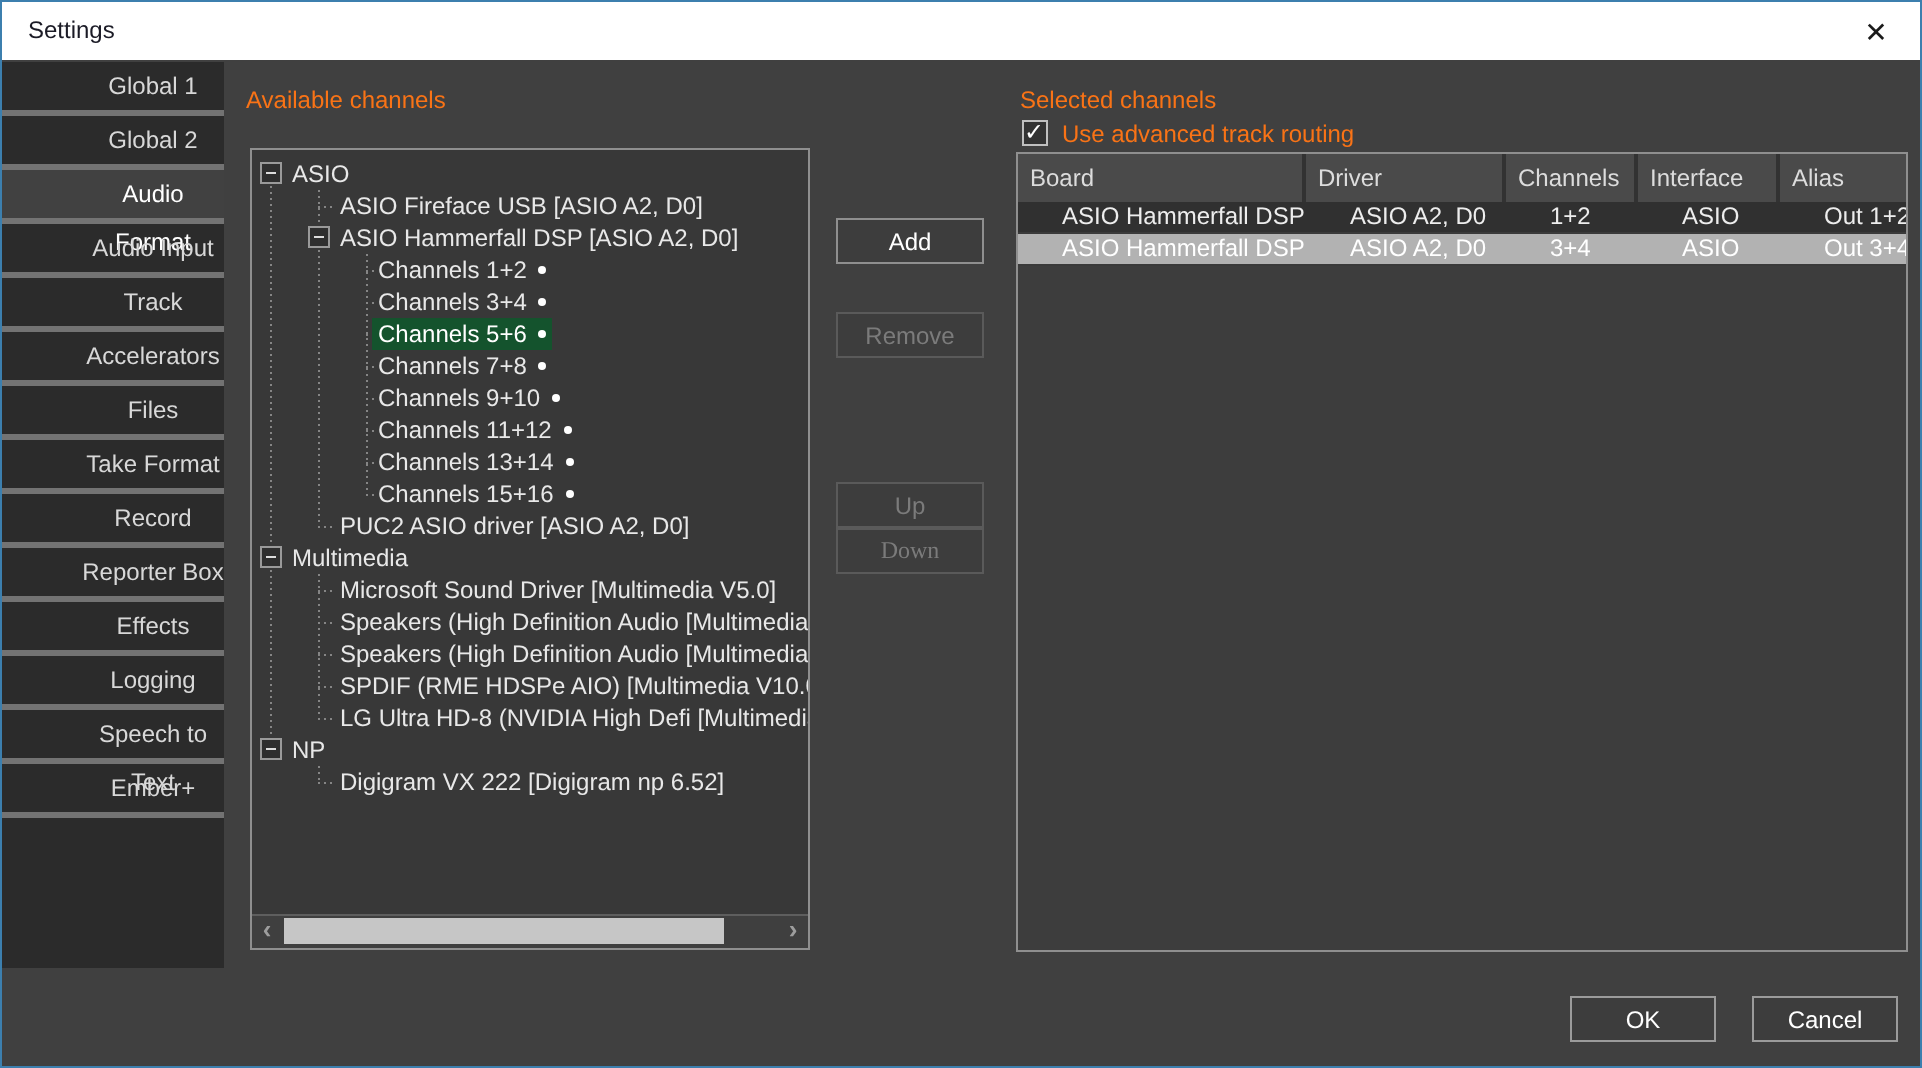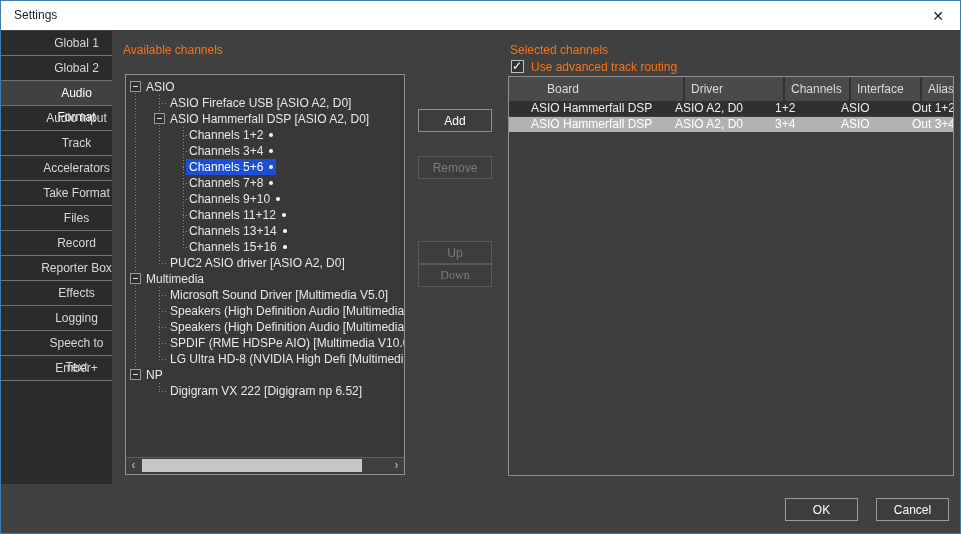--- a/index.html
+++ b/index.html
@@ -7,32 +7,32 @@
   .win{position:relative;width:961px;height:534px;box-sizing:border-box;
        border:1px solid #3c7fae;background:#404040;overflow:hidden;}
   
   .titlebar{position:absolute;left:0;top:0;right:0;height:29px;background:#ffffff;}
   .title{position:absolute;left:13px;top:7px;font-size:12px;color:#1b1b26;}
   .close{position:absolute;right:11px;top:5px;font-size:14px;color:#1a1a1a;
          width:22px;height:20px;text-align:center;line-height:20px;cursor:default;}
   
   .sidebar{position:absolute;left:0;top:30px;width:111px;height:453px;background:#2b2b2b;}
   .side-item{height:24px;line-height:24px;text-align:center;font-size:12px;color:#d8d8d8;
-             border-bottom:1px solid #737373;cursor:pointer;padding-left:40px;}
+             border-bottom:3px solid #737373;cursor:pointer;padding-left:40px;}
   .side-item.selected{background:#414141;color:#ffffff;}
   
   .panel-label{position:absolute;font-size:12px;color:#f97316;}
   
   .tree-panel{position:absolute;left:124px;top:73px;width:280px;height:401px;
               box-sizing:border-box;border:1px solid #8f8f8f;background:#383838;}
   .tree-content{position:absolute;left:0;top:0;right:0;bottom:16px;overflow:hidden;padding-top:4px;}
   .tree-row{position:relative;height:16px;line-height:16px;font-size:12px;color:#e8e8e8;
             white-space:nowrap;z-index:1;}
   .tree-label{position:absolute;top:0;height:16px;line-height:16px;padding:0 3px;}
-  .tree-label.sel{background:#1d4ed8;color:#ffffff;}
+  .tree-label.sel{background:#14532d;color:#ffffff;}
   .tbox{position:absolute;top:2px;width:11px;height:11px;box-sizing:border-box;
         border:1px solid #9a9a9a;background:#2f2f2f;z-index:2;}
   .tbox::after{content:"";position:absolute;left:2px;right:2px;top:4px;height:1px;background:#dddddd;}
   .dot{display:inline-block;width:4px;height:4px;border-radius:50%;background:#ffffff;
        margin-left:6px;vertical-align:middle;margin-bottom:2px;}
   .vline{position:absolute;width:1px;z-index:0;
     background-image:repeating-linear-gradient(to bottom,#858585 0,#858585 1px,transparent 1px,transparent 3px);}
   .hstub{position:absolute;height:1px;z-index:0;
     background-image:repeating-linear-gradient(to right,#858585 0,#858585 1px,transparent 1px,transparent 3px);}
   
@@ -77,22 +77,22 @@
     <span class="close">✕</span>
   </div>
 
   <div class="sidebar" id="sidebar">
       <div class="side-item">Global 1</div>
       <div class="side-item">Global 2</div>
       <div class="side-item selected">Audio Format</div>
       <div class="side-item">Audio Input</div>
       <div class="side-item">Track</div>
       <div class="side-item">Accelerators</div>
+      <div class="side-item">Files</div>
       <div class="side-item">Take Format</div>
-      <div class="side-item">Files</div>
       <div class="side-item">Record</div>
       <div class="side-item">Reporter Box</div>
       <div class="side-item">Effects</div>
       <div class="side-item">Logging</div>
       <div class="side-item">Speech to Text</div>
       <div class="side-item">Ember+</div>
     </div>
 
   <span class="panel-label" style="left:122px;top:42px;">Available channels</span>
 
@@ -197,21 +197,21 @@
   <button class="btn" style="top:263px;font-family:Liberation Serif, serif;" id="btn-down" disabled="">Down</button>
 
   <span class="panel-label" style="left:509px;top:42px;">Selected channels</span>
 
   <span class="cbx">
     <span class="mark">✓</span>
   </span>
   <span class="panel-label" style="left:530px;top:59px;">Use advanced track routing</span>
 
   <div class="table">
-    <div class="thead" id="thead"><span class="th" style="width: 144px; margin-left: 32px;">Board</span><span class="th" style="width: 100px;">Driver</span><span class="th" style="width: 66px;">Channels</span><span class="th" style="width: 71px;">Interface</span><span class="th" style="width: 64px;">Alias</span></div>
+    <div class="thead" id="thead"><span class="th" style="width: 144px;">Board</span><span class="th" style="width: 100px;">Driver</span><span class="th" style="width: 66px;">Channels</span><span class="th" style="width: 71px;">Interface</span><span class="th" style="width: 64px;">Alias</span></div>
     <div id="tbody">
         <div class="tr"><span class="td" style="width: 144px;">ASIO Hammerfall DSP</span><span class="td" style="width: 100px;">ASIO A2, D0</span><span class="td" style="width: 66px;">1+2</span><span class="td" style="width: 71px;">ASIO</span><span class="td" style="width: 64px;">Out 1+2</span></div>
         <div class="tr selected"><span class="td" style="width: 144px;">ASIO Hammerfall DSP</span><span class="td" style="width: 100px;">ASIO A2, D0</span><span class="td" style="width: 66px;">3+4</span><span class="td" style="width: 71px;">ASIO</span><span class="td" style="width: 64px;">Out 3+4</span></div>
       </div>
   </div>
 
   <button class="fbtn" style="left:784px;">OK</button>
   <button class="fbtn" style="left:875px;">Cancel</button>
 
 </div>

